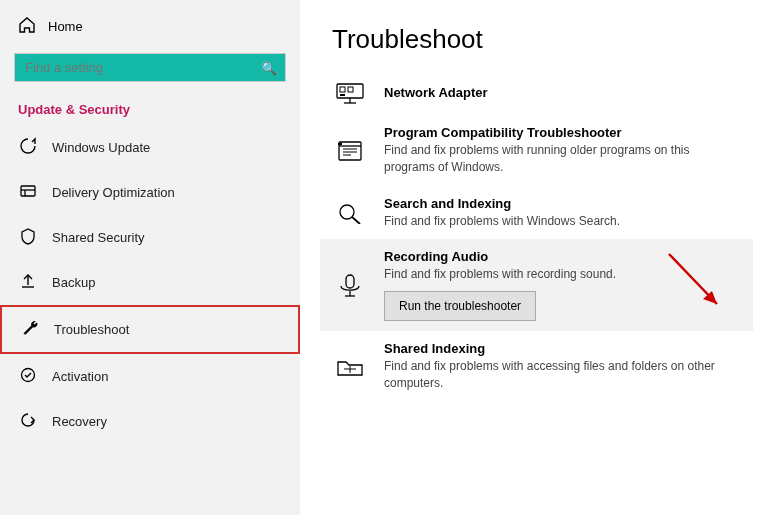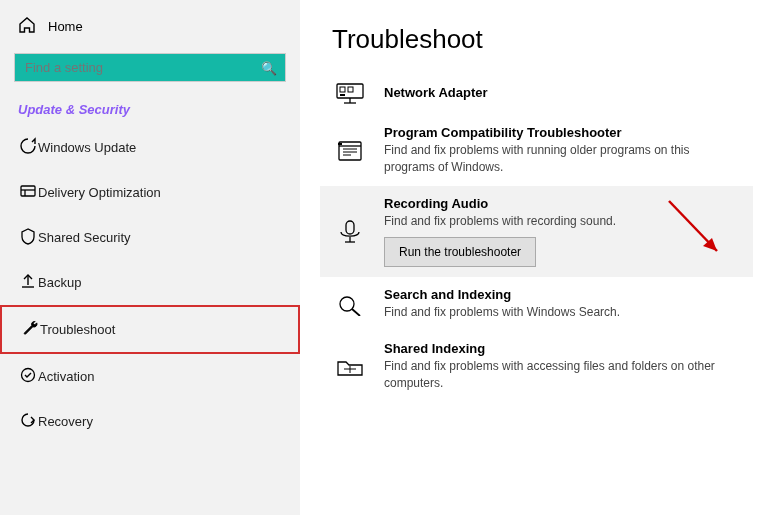--- a/index.html
+++ b/index.html
@@ -50,27 +50,27 @@
       top: 50%;
       transform: translateY(-50%);
       color: #555;
       font-size: 13px;
     }
 
     .sidebar-section-title {
       padding: 6px 18px 8px 18px;
       font-weight: 700;
       font-size: 13px;
-      color: #8b5cf6;
-      font-style: italic;
+      color: #be185d;
     }
 
     .sidebar-item {
       display: flex;
       align-items: center;
+      gap: 14px;
       padding: 12px 18px;
       cursor: pointer;
       font-size: 13px;
       color: #222;
     }
     .sidebar-item.active {
       border: 2px solid #d32f2f;
     }
     .sidebar-item .item-icon {
       width: 20px;
@@ -264,20 +264,33 @@
         <line x1="7" y1="15" x2="15" y2="15" stroke="#000" stroke-width="1"></line>
         <rect x="2" y="3" width="4" height="2" fill="#000"></rect>
       </svg>
     </div>
     <div class="item-text-box">
       <div class="item-title">Program Compatibility Troubleshooter</div>
       <div class="item-desc">Find and fix problems with running older programs on this programs of Windows.</div>
     </div>
   </div>
 
+  <div class="troubleshoot-item">
+    <div class="item-icon-box">
+      <svg width="28" height="22" viewBox="0 0 28 22">
+        <circle cx="11" cy="10" r="7" stroke="#000" stroke-width="1.3" fill="none"></circle>
+        <line x1="16" y1="15" x2="24" y2="22" stroke="#000" stroke-width="1.8"></line>
+      </svg>
+    </div>
+    <div class="item-text-box">
+      <div class="item-title">Search and Indexing</div>
+      <div class="item-desc">Find and fix problems with Windows Search.</div>
+    </div>
+  </div>
+
   <div class="troubleshoot-item highlighted" style="position:relative;">
     <div class="item-icon-box">
       <svg width="28" height="26" viewBox="0 0 28 26">
         <rect x="10" y="2" width="8" height="13" rx="4" stroke="#000" stroke-width="1.3" fill="none"></rect>
         <path d="M5 13C5 18.5 23 18.5 23 13" stroke="#000" stroke-width="1.3" fill="none"></path>
         <line x1="14" y1="18" x2="14" y2="23" stroke="#000" stroke-width="1.3"></line>
         <line x1="9" y1="23" x2="19" y2="23" stroke="#000" stroke-width="1.3"></line>
       </svg>
     </div>
     <div class="item-text-box">
@@ -290,33 +303,20 @@
       <svg width="80" height="70" viewBox="0 0 80 70">
         <line x1="10" y1="5" x2="58" y2="55" stroke="#cc0000" stroke-width="2.5"></line>
         <polygon points="58,55 44,50 53,42" fill="#cc0000"></polygon>
       </svg>
     </div>
   </div>
 
   <div class="troubleshoot-item">
     <div class="item-icon-box">
       <svg width="28" height="22" viewBox="0 0 28 22">
-        <circle cx="11" cy="10" r="7" stroke="#000" stroke-width="1.3" fill="none"></circle>
-        <line x1="16" y1="15" x2="24" y2="22" stroke="#000" stroke-width="1.8"></line>
-      </svg>
-    </div>
-    <div class="item-text-box">
-      <div class="item-title">Search and Indexing</div>
-      <div class="item-desc">Find and fix problems with Windows Search.</div>
-    </div>
-  </div>
-
-  <div class="troubleshoot-item">
-    <div class="item-icon-box">
-      <svg width="28" height="22" viewBox="0 0 28 22">
         <path d="M2 6H10L13 9H26V19H2V6Z" stroke="#000" stroke-width="1.3" fill="none"></path>
         <line x1="8" y1="13" x2="20" y2="13" stroke="#000" stroke-width="1"></line>
         <line x1="14" y1="10" x2="14" y2="17" stroke="#000" stroke-width="1"></line>
       </svg>
     </div>
     <div class="item-text-box">
       <div class="item-title">Shared Indexing</div>
       <div class="item-desc">Find and fix problems with accessing files and folders on other computers.</div>
     </div>
   </div>

